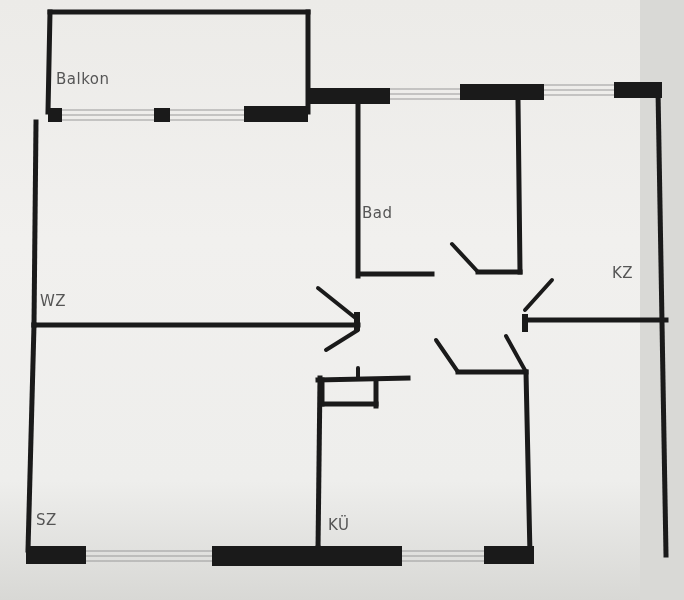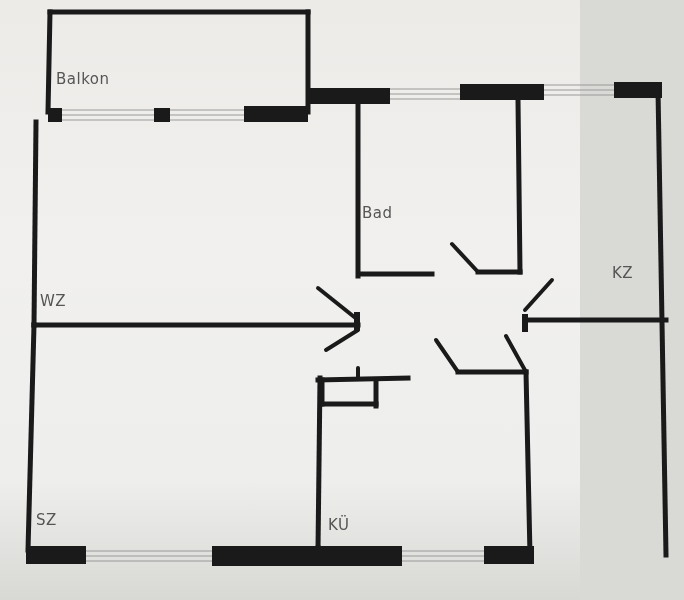--- a/index.html
+++ b/index.html
@@ -2,21 +2,21 @@
 <html><head>
   <meta charset="utf-8">
   <style>
     html, body { margin: 0; padding: 0; }
     body {
       width: 684px; height: 600px; overflow: hidden;
       background: #d9d9d6;
       font-family: "DejaVu Sans", sans-serif;
     }
     .sheet {
-      position: absolute; left: 0; top: 0; width: 580px; height: 600px;
+      position: absolute; left: 0; top: 0; width: 640px; height: 600px;
       background: linear-gradient(180deg, #ecebe8 0%, #f1f0ee 40%, #eeeeec 80%, #d8d8d5 100%);
     }
     svg { position: absolute; left: 0; top: 0; }
     .room-label {
       font-family: "DejaVu Sans", sans-serif;
       font-size: 15px;
       fill: #555555;
       letter-spacing: 0.5px;
     }
   </style>

